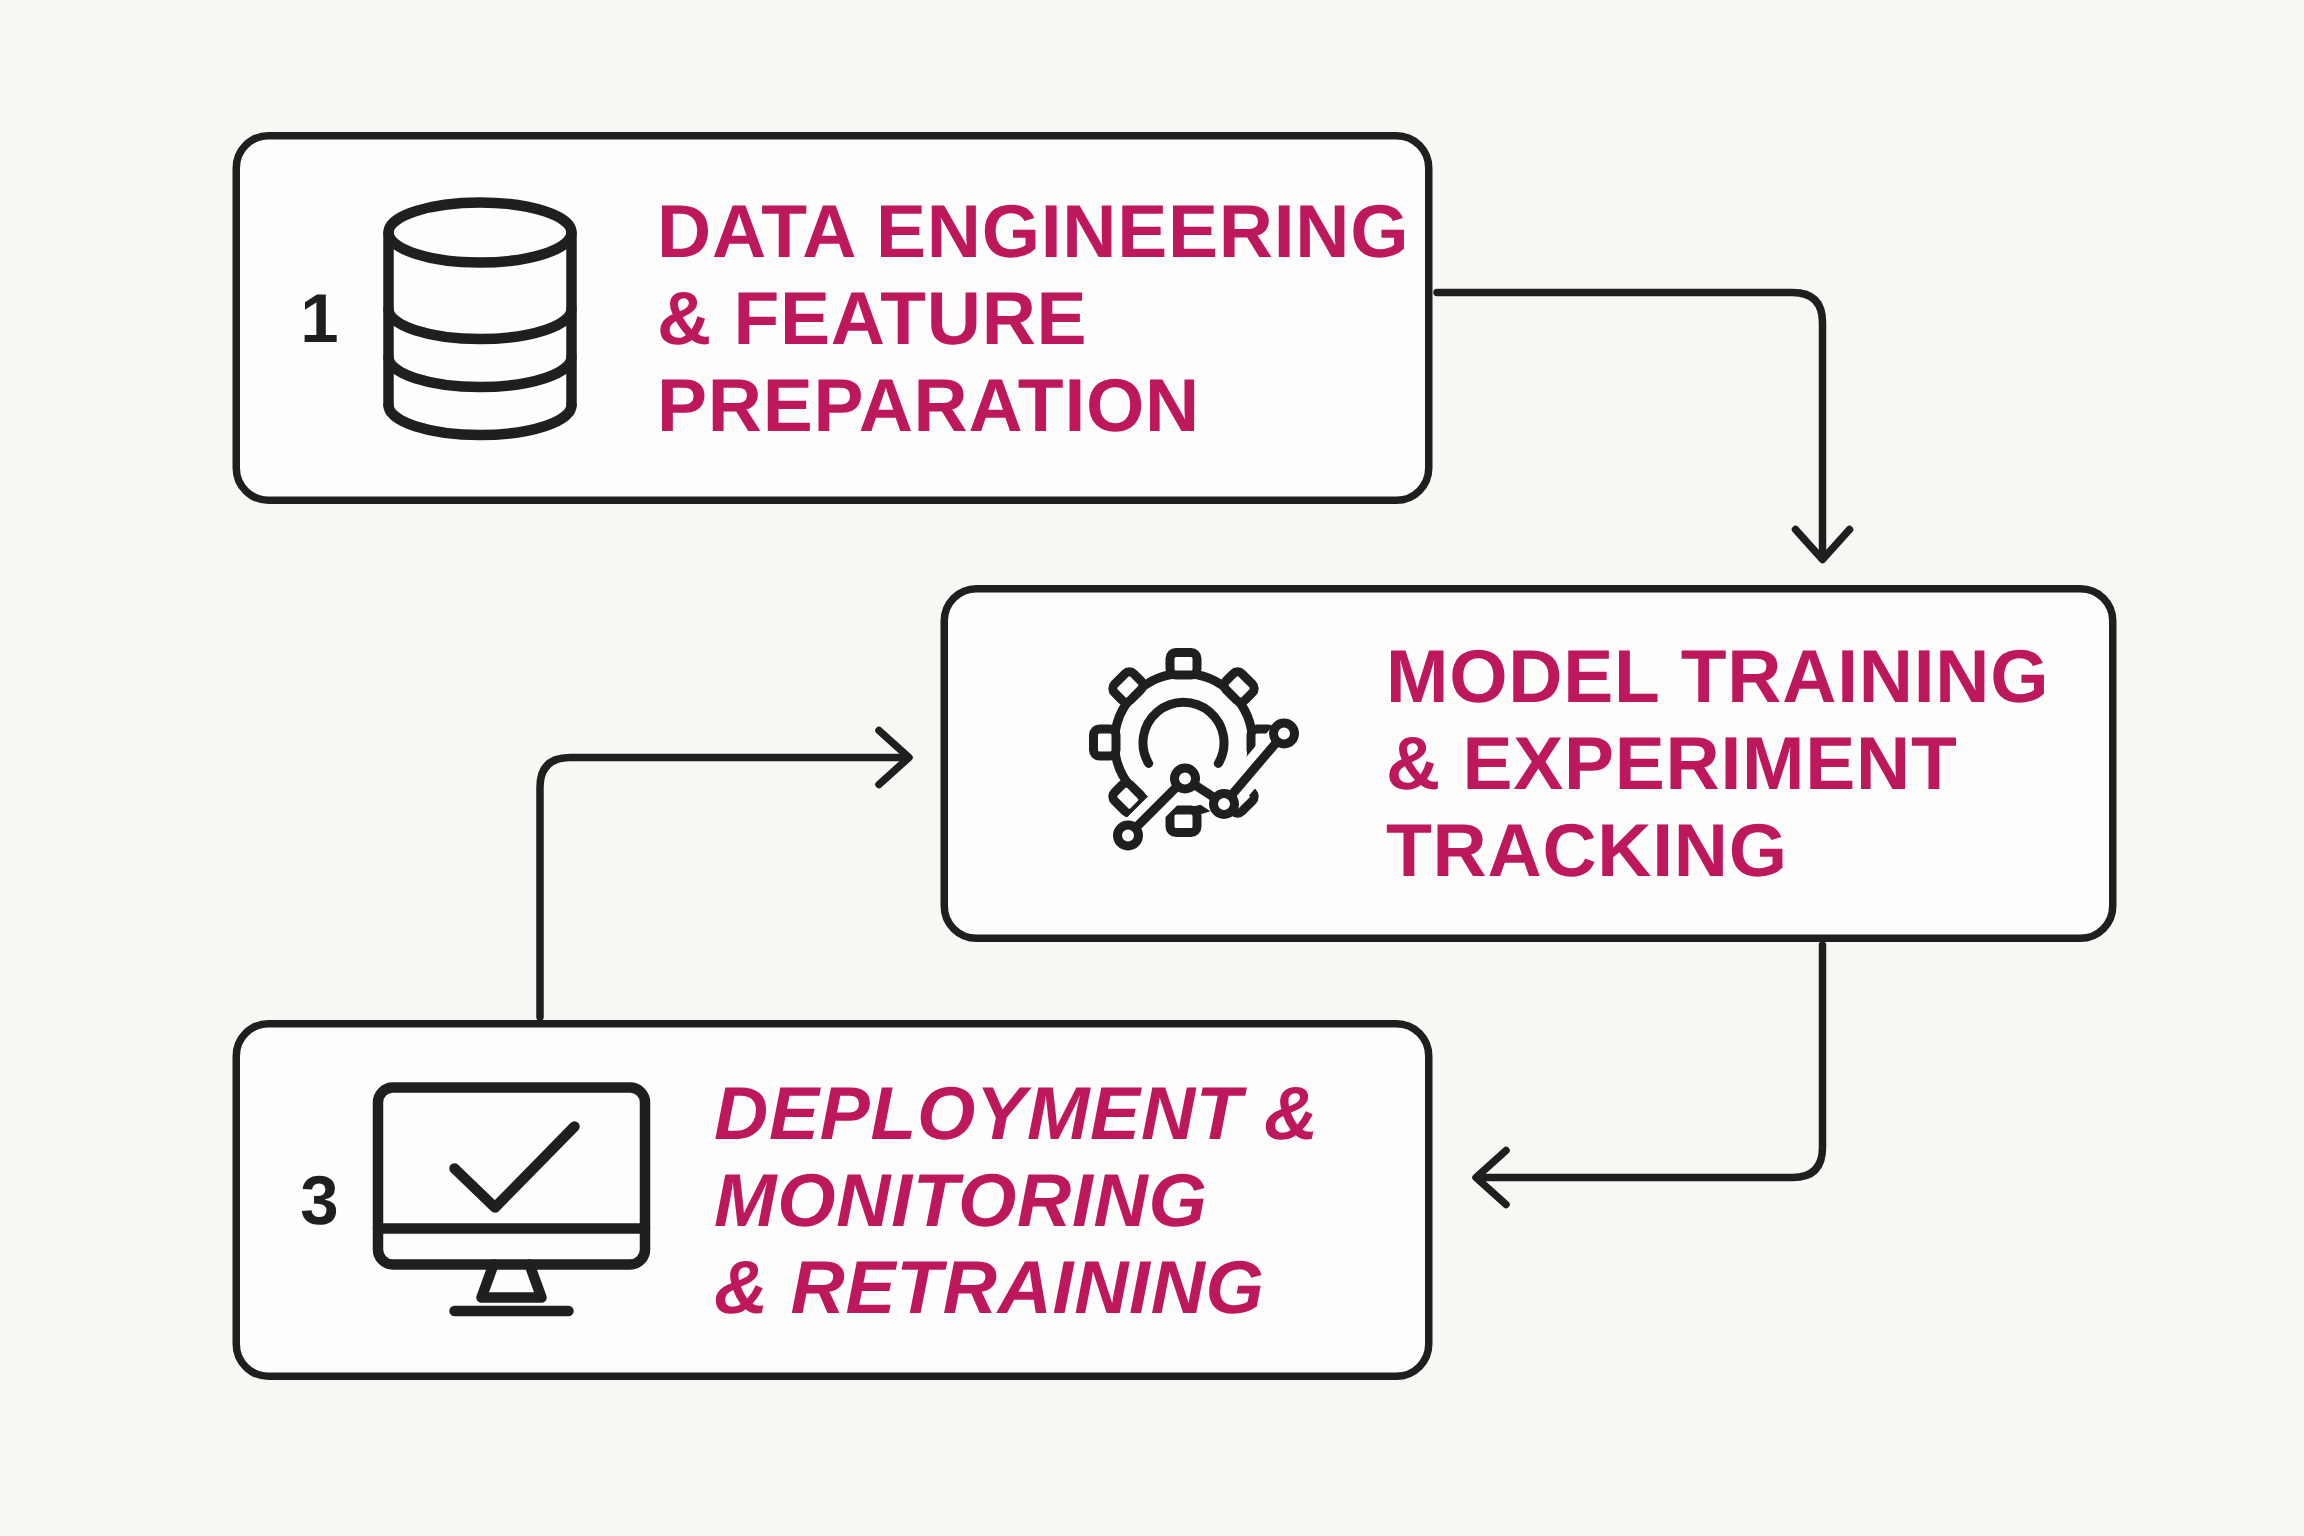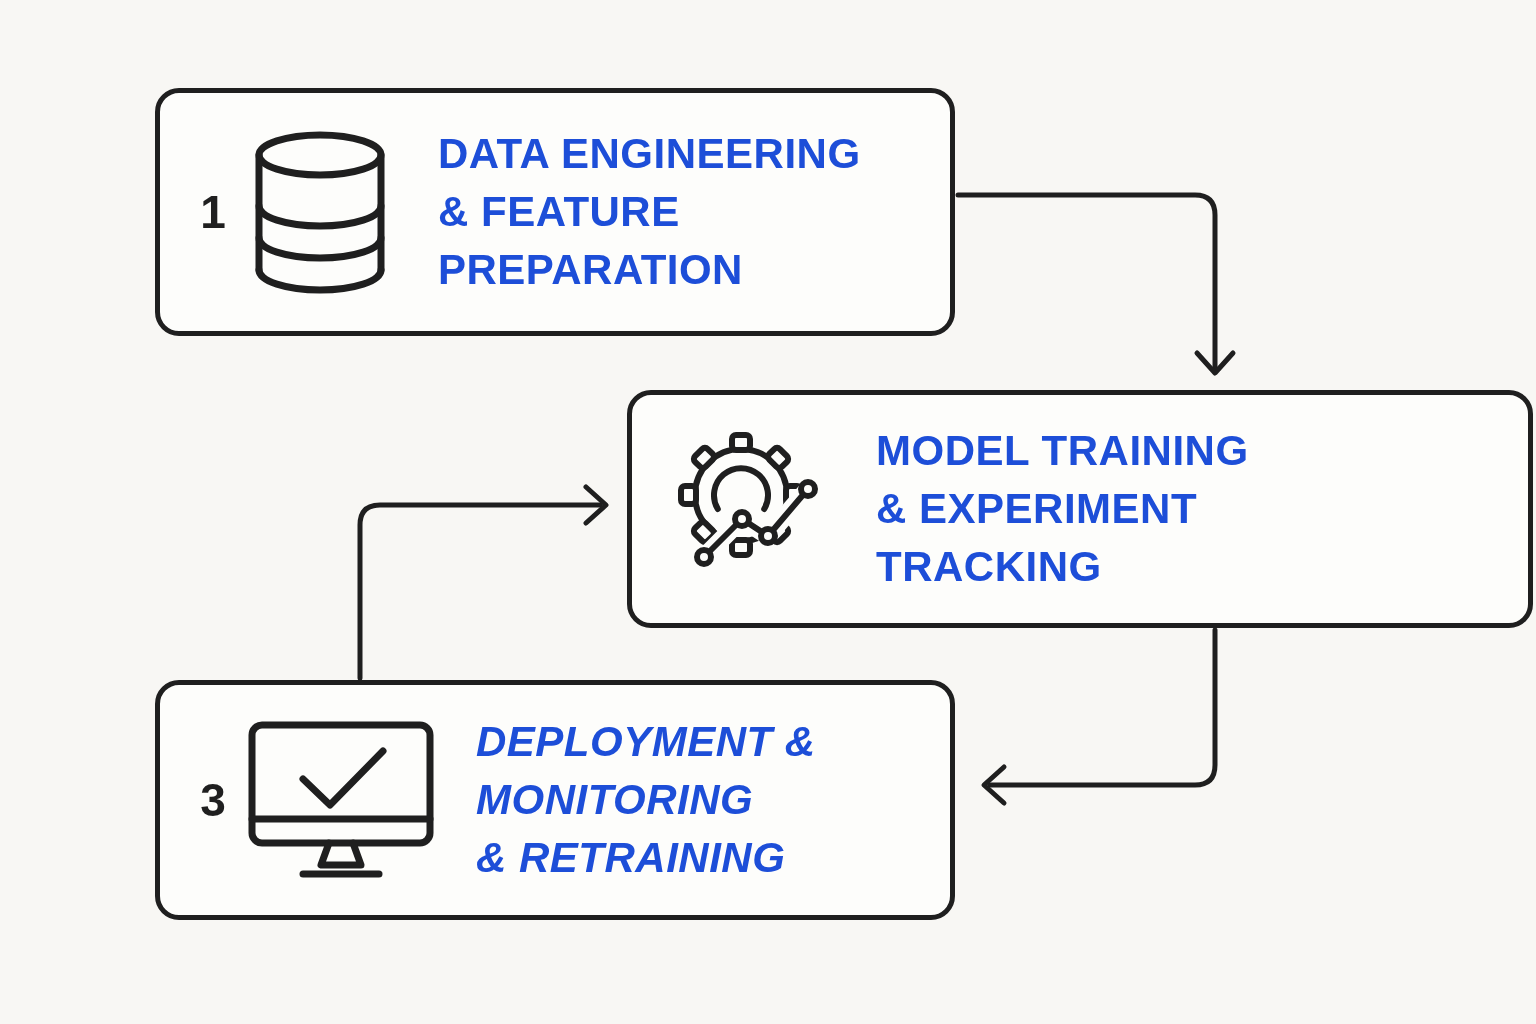--- a/index.html
+++ b/index.html
@@ -16,42 +16,42 @@
   }
   .box {
     position: absolute;
     background: #fdfdfb;
     border: 5px solid #1f1f1f;
     border-radius: 24px;
     display: flex;
     align-items: center;
   }
   .box-1 { left: 155px; top: 88px;  width: 800px; height: 248px; padding-left: 26px; }
-  .box-2 { left: 627px; top: 390px; width: 906px; height: 238px; padding-left: 34px; }
+  .box-2 { left: 627px; top: 390px; width: 784px; height: 238px; padding-left: 82px; }
   .box-3 { left: 155px; top: 680px; width: 800px; height: 240px; padding-left: 26px; }
   .step-number {
     flex: 0 0 auto;
     width: 54px;
     text-align: center;
     font-size: 46px;
     font-weight: bold;
     color: #1f1f1f;
   }
   .icon-wrap {
     flex: 0 0 auto;
     display: flex;
     align-items: center;
     justify-content: center;
   }
   .box-1 .icon-wrap { margin-left: 10px; }
   .box-3 .icon-wrap { margin-left: 6px; }
   .box-label {
-    font-size: 42px;
+    font-size: 50px;
     font-weight: bold;
-    color: #1d4ed8;
+    color: #be185d;
     line-height: 58px;
     letter-spacing: 0.5px;
     white-space: pre-line;
   }
   .box-1 .box-label { margin-left: 48px; }
   .box-2 .box-label { margin-left: 42px; }
   .box-3 .box-label { margin-left: 40px; font-style: italic; }
   .arrow-layer {
     position: absolute;
     left: 0; top: 0;

